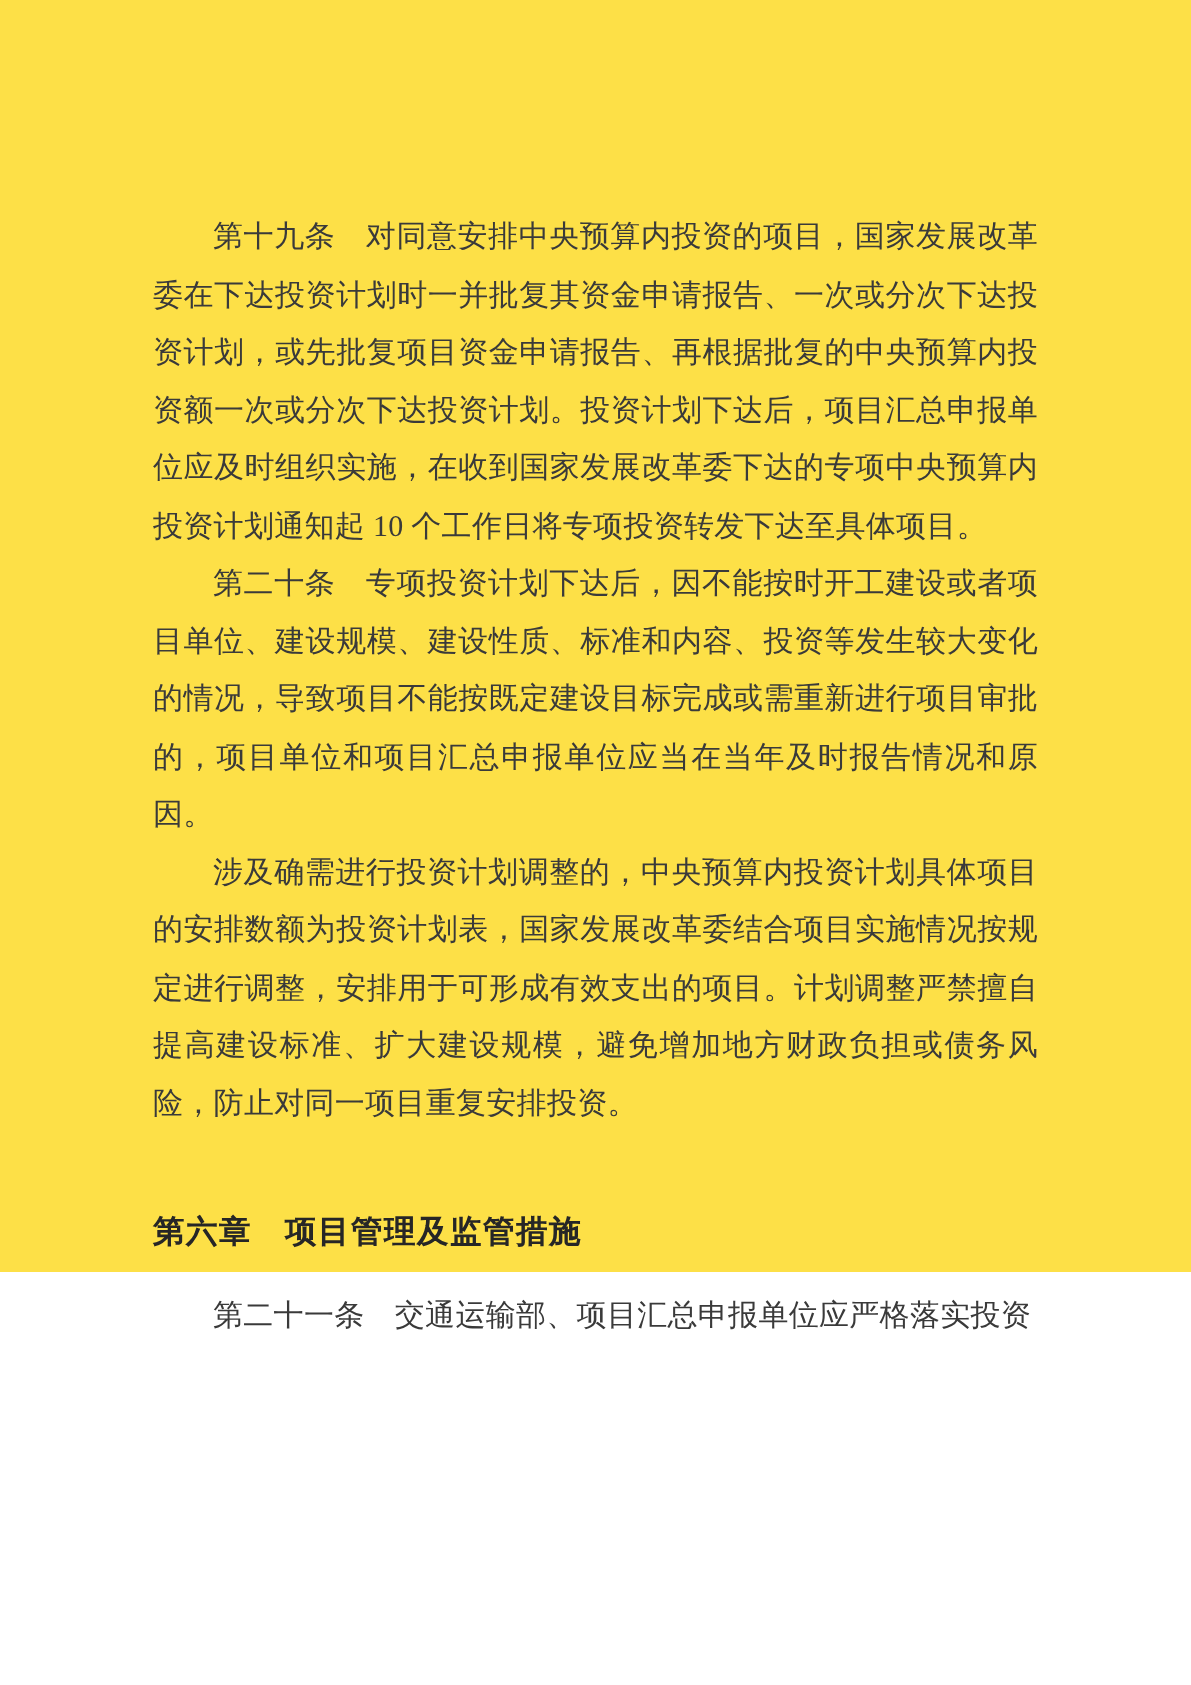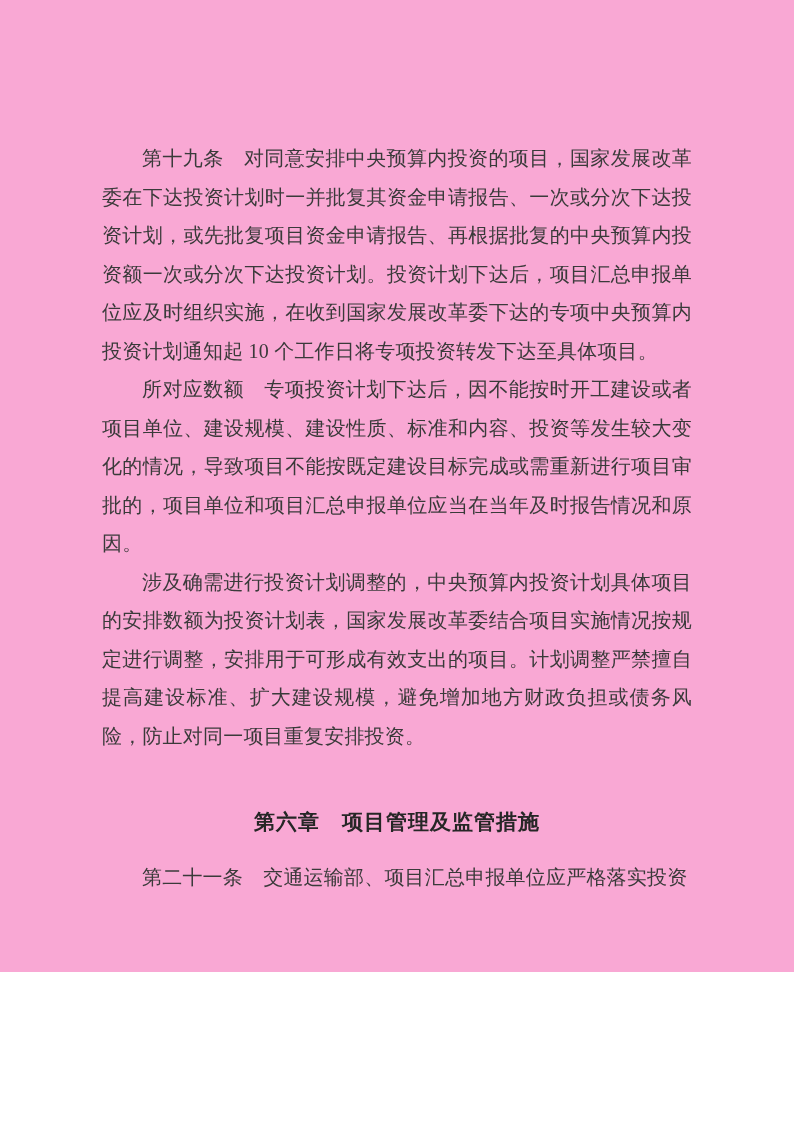--- a/index.html
+++ b/index.html
@@ -9,22 +9,22 @@
   body {
     width: 794px;
     height: 1123px;
     background: #ffffff;
     overflow: hidden;
     position: relative;
     font-family: "Liberation Serif", "DejaVu Serif", serif;
   }
   .page {
     width: 794px;
-    height: 972px;
-    background: #f9a8d4;
+    height: 848px;
+    background: #fde047;
     position: relative;
     box-sizing: border-box;
     padding-left: 12px;
   }
   .page-content {
     position: absolute;
     left: 102px;
     top: 139px;
     width: 590px;
   }
@@ -38,33 +38,32 @@
     text-indent: 2em;
     font-family: "Liberation Serif", "DejaVu Serif", serif;
     letter-spacing: 0.2px;
   }
   h2.chapter-heading {
     margin: 48px 0 8px 0;
     font-size: 21px;
     line-height: 38.5px;
     font-weight: bold;
     color: #262626;
-    text-align: center;
     font-family: "Liberation Sans", "DejaVu Sans", sans-serif;
     letter-spacing: 1px;
   }
   p.body-para.after-heading {
     margin-top: 16px;
     font-family: Liberation Serif, serif;
   }
 </style>
 </head>
 <body>
 
 <div class="page">
   <div class="page-content" id="content-root">
       <p class="body-para">第十九条　对同意安排中央预算内投资的项目，国家发展改革委在下达投资计划时一并批复其资金申请报告、一次或分次下达投资计划，或先批复项目资金申请报告、再根据批复的中央预算内投资额一次或分次下达投资计划。投资计划下达后，项目汇总申报单位应及时组织实施，在收到国家发展改革委下达的专项中央预算内投资计划通知起 10 个工作日将专项投资转发下达至具体项目。</p>
-      <p class="body-para">所对应数额　专项投资计划下达后，因不能按时开工建设或者项目单位、建设规模、建设性质、标准和内容、投资等发生较大变化的情况，导致项目不能按既定建设目标完成或需重新进行项目审批的，项目单位和项目汇总申报单位应当在当年及时报告情况和原因。</p>
+      <p class="body-para">第二十条　专项投资计划下达后，因不能按时开工建设或者项目单位、建设规模、建设性质、标准和内容、投资等发生较大变化的情况，导致项目不能按既定建设目标完成或需重新进行项目审批的，项目单位和项目汇总申报单位应当在当年及时报告情况和原因。</p>
       <p class="body-para">涉及确需进行投资计划调整的，中央预算内投资计划具体项目的安排数额为投资计划表，国家发展改革委结合项目实施情况按规定进行调整，安排用于可形成有效支出的项目。计划调整严禁擅自提高建设标准、扩大建设规模，避免增加地方财政负担或债务风险，防止对同一项目重复安排投资。</p>
       <h2 class="chapter-heading">第六章　项目管理及监管措施</h2>
       <p class="body-para after-heading">第二十一条　交通运输部、项目汇总申报单位应严格落实投资</p>
     </div>
 </div>
 
 </body></html>

